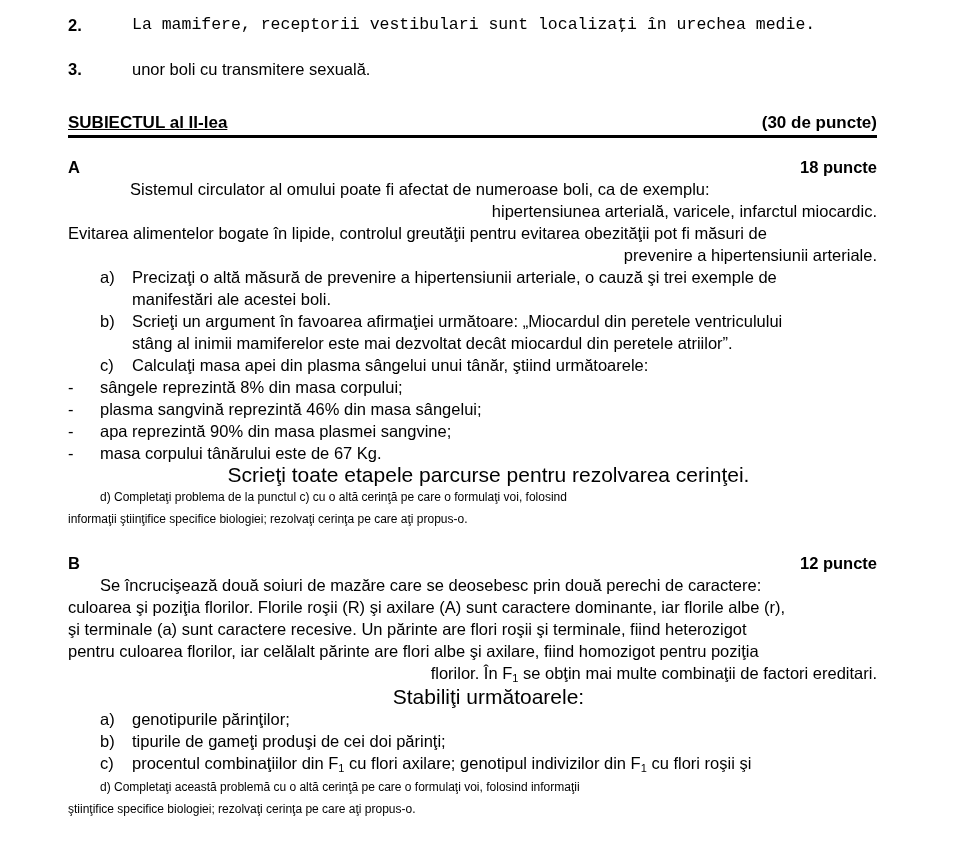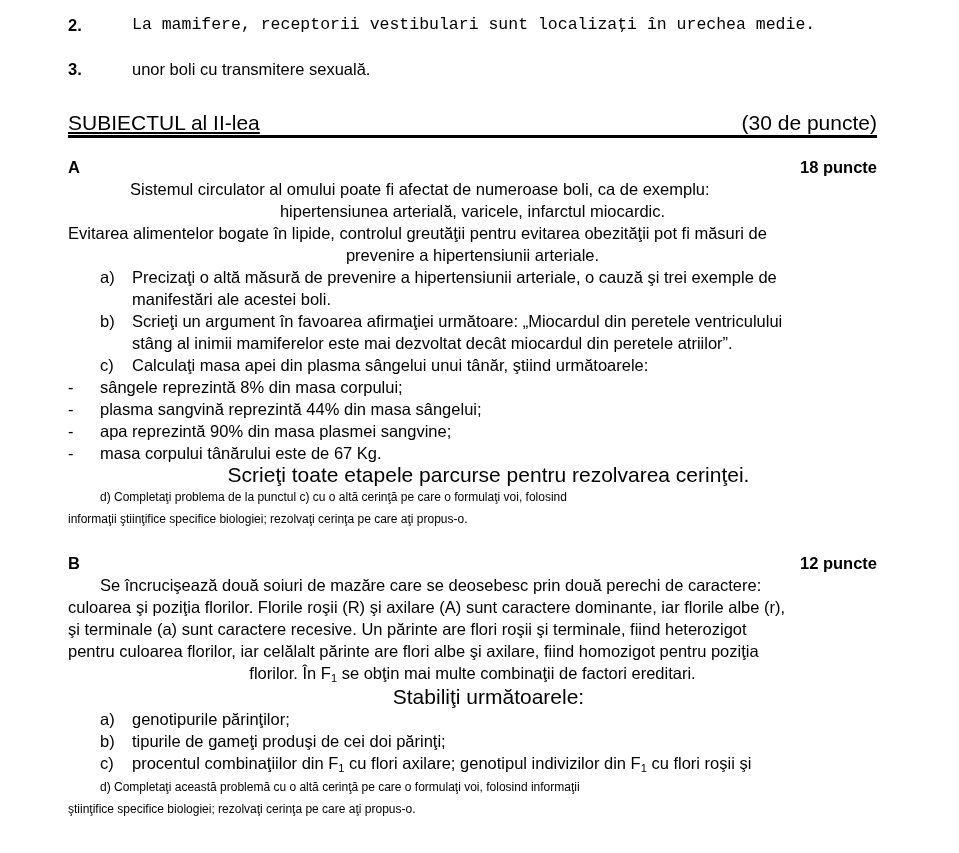--- a/index.html
+++ b/index.html
@@ -29,21 +29,21 @@
     width: 809px;
   }
 
   
   .ln {
     font-size: 16.5px;
     line-height: 22px;
     text-align: justify;
     text-justify: inter-word;
   }
-  .ln.nojust { text-align: center; }
+  .ln.nojust { text-align: right; }
 
   
   .numitem {
     display: flex;
     align-items: flex-start;
     font-size: 16.5px;
     line-height: 22px;
   }
   .numitem .marker {
     flex: 0 0 auto;
@@ -60,23 +60,23 @@
   .sp10 { height: 10px; }
   .sp14 { height: 14px; }
   .sp18 { height: 18px; }
   .sp22 { height: 22px; }
 
   
   .subject-head {
     display: flex;
     justify-content: space-between;
     align-items: baseline;
-    font-size: 21px;
+    font-size: 17px;
     line-height: 21px;
-    font-weight: normal;
+    font-weight: bold;
   }
   .subject-head .left { text-decoration: underline; }
   .rule {
     height: 0;
     border-top: 3px solid #000;
     margin-top: 2px;
   }
 
   
   .sec-head {
@@ -210,21 +210,21 @@
       <div class="marker">c)</div>
       <div class="body nojust">Calculaţi masa apei din plasma sângelui unui tânăr, ştiind următoarele:</div>
     </div>
 
     <div class="dashitem">
       <div class="marker">-</div>
       <div class="body">sângele reprezintă 8% din masa corpului;</div>
     </div>
     <div class="dashitem">
       <div class="marker">-</div>
-      <div class="body">plasma sangvină reprezintă 44% din masa sângelui;</div>
+      <div class="body">plasma sangvină reprezintă 46% din masa sângelui;</div>
     </div>
     <div class="dashitem">
       <div class="marker">-</div>
       <div class="body">apa reprezintă 90% din masa plasmei sangvine;</div>
     </div>
     <div class="dashitem">
       <div class="marker">-</div>
       <div class="body">masa corpului tânărului este de 67 Kg.</div>
     </div>
 

